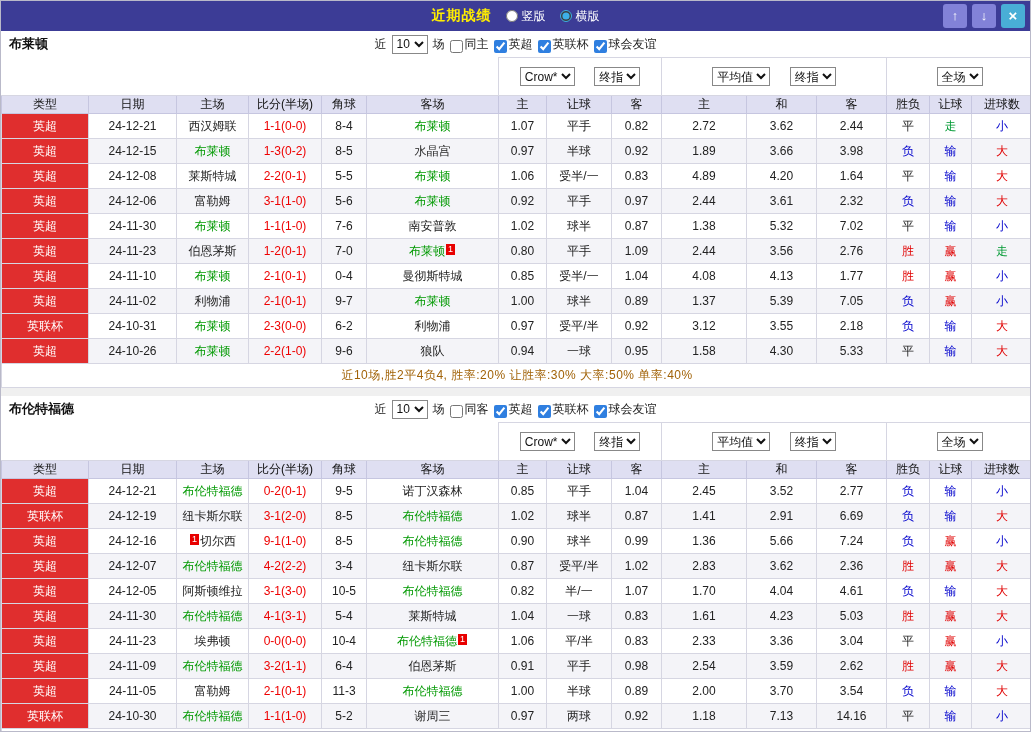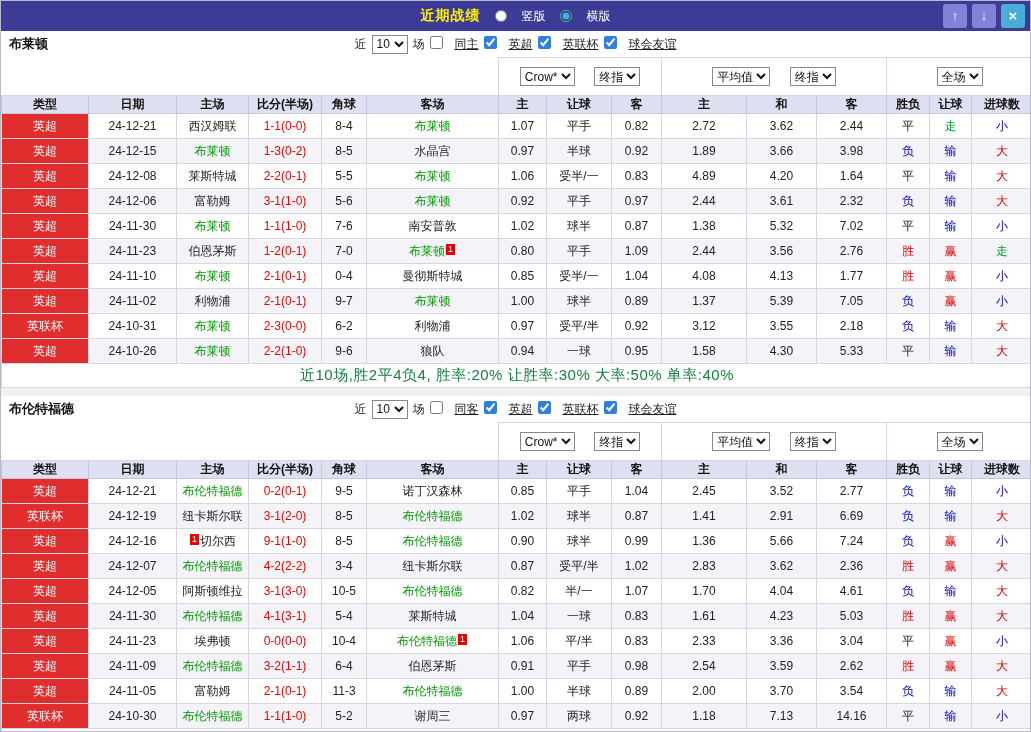--- a/index.html
+++ b/index.html
@@ -15,71 +15,71 @@
     background:#ffffff;
     overflow:hidden;
   }
   
   .topbar {
     height:30px; background:#3c3c96;
     display:flex; align-items:center; position:relative;
   }
   .topbar-center { margin:0 auto; display:flex; align-items:center; gap:14px;justify-content:space-between; }
   .title { color:#ffee00; font-weight:bold; font-size:14px; letter-spacing:1px; }
-  .radio-label { color:#ffffff; font-size:12px; display:flex; align-items:center; gap:15px; cursor:pointer; }
+  .radio-label { color:#ffffff; font-size:12px; display:flex; align-items:center; gap:4px; cursor:pointer; }
   .radio-label input { margin:0; width:12px; height:12px; accent-color:#3db0e8; }
   .topbar-buttons { position:absolute; right:5px; top:3px; display:flex; gap:5px; }
   .tb-btn {
     width:24px; height:24px; border:none; border-radius:3px;
     background:#8282d8; color:#ffffff; font-size:13px; line-height:22px;
     cursor:pointer; padding:0; font-weight:bold;
   }
   .tb-btn.close { background:#49aed6; font-size:15px; }
   
   .filter-row {
     height:26px; position:relative; display:flex; align-items:center;
     background:#ffffff;
   }
   .team-name { position:absolute; left:8px; font-size:13px; font-weight:bold; color:#111; }
   .filters { margin:0 auto; display:flex; align-items:center; gap:5px; font-size:12px; color:#222; }
-  .filters .chk { display:flex; align-items:flex-start; gap:12px; cursor:pointer;text-decoration:underline; }
+  .filters .chk { display:flex; align-items:flex-end; gap:2px; cursor:pointer; }
   .filters input[type=checkbox] { width:13px; height:13px; margin:0; accent-color:#2f7fe0; }
   select {
     font-family:inherit; font-size:12px; height:19px;
     border:1px solid #888; background:#ffffff; color:#111;
   }
   
   table { width:100%; border-collapse:collapse; table-layout:fixed; font-size:12px; }
   th, td {
     border:1px solid #d6d6e2; text-align:center; padding:0;
     white-space:nowrap; overflow:hidden; color:#222;
   }
   thead tr.dd-row th { height:21px; background:#ffffff; border-color:#d6d6e2; }
   thead tr.dd-row th.blank { border-left:none; border-top:none; }
   thead tr.dd-row th select { margin:9px 8px; }
   thead tr.label-row th {
-    height:18px; background:#dfdff2; font-weight:bold; color:#111;
+    height:18px; background:#dfdff2; font-weight:normal; color:#111;
     border-color:#c6c6e0;
   }
   tbody td { height:25px; background:#ffffff; }
   tbody tr:nth-child(even) td { background:#f4f4f8; }
   td.league { background:#e02e2e !important; color:#ffffff !important; }
   td.score { color:#ee0000; }
   .focus-team { color:#009900; }
   .c-red   { color:#e00000; }
   .c-blue  { color:#0000cc; }
   .c-green { color:#009933; }
   .c-dark  { color:#222222; }
   .card {
     display:inline-block; background:#e80000; color:#ffffff;
     font-style:normal; font-size:9px; line-height:11px; min-width:9px;
     padding:0 1px; margin:0 1px; vertical-align:3px;
   }
   tfoot td.summary {
-    height:24px; background:#ffffff; color:#15803d; font-size:15px;
+    height:24px; background:#ffffff; color:#a16207; font-size:12px;
     border-color:#d6d6e2; letter-spacing:0.5px;
   }
   .section-gap { height:8px; background:#f0f0f0; }
 </style>
 </head>
 <body>
 
 <div class="page">
 
   <div class="topbar">

